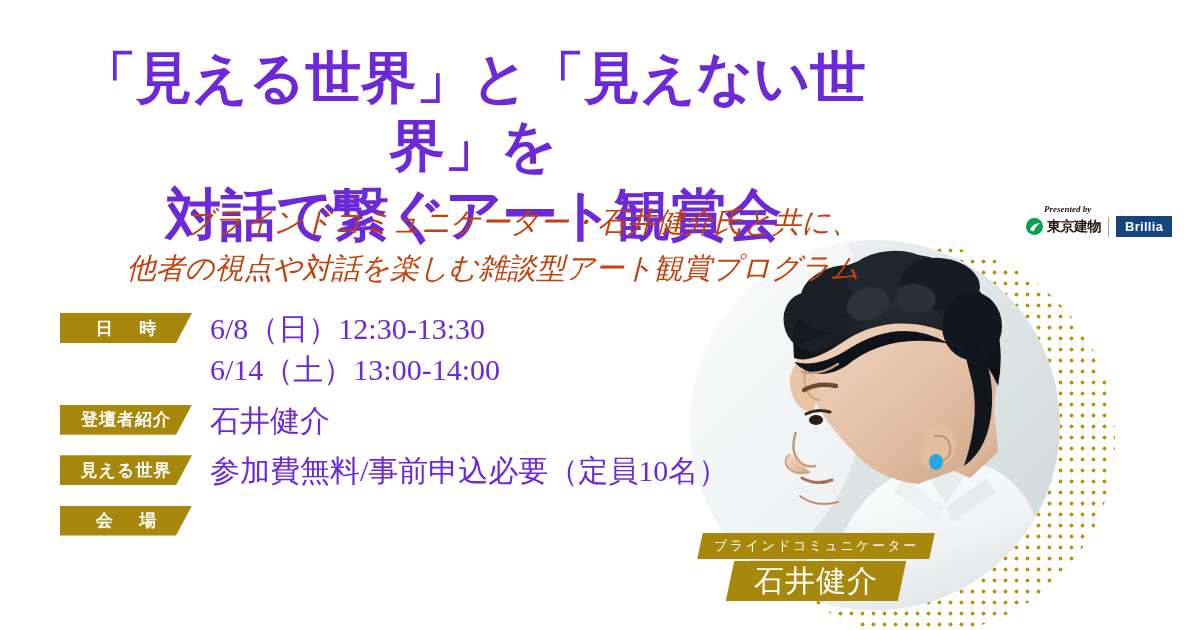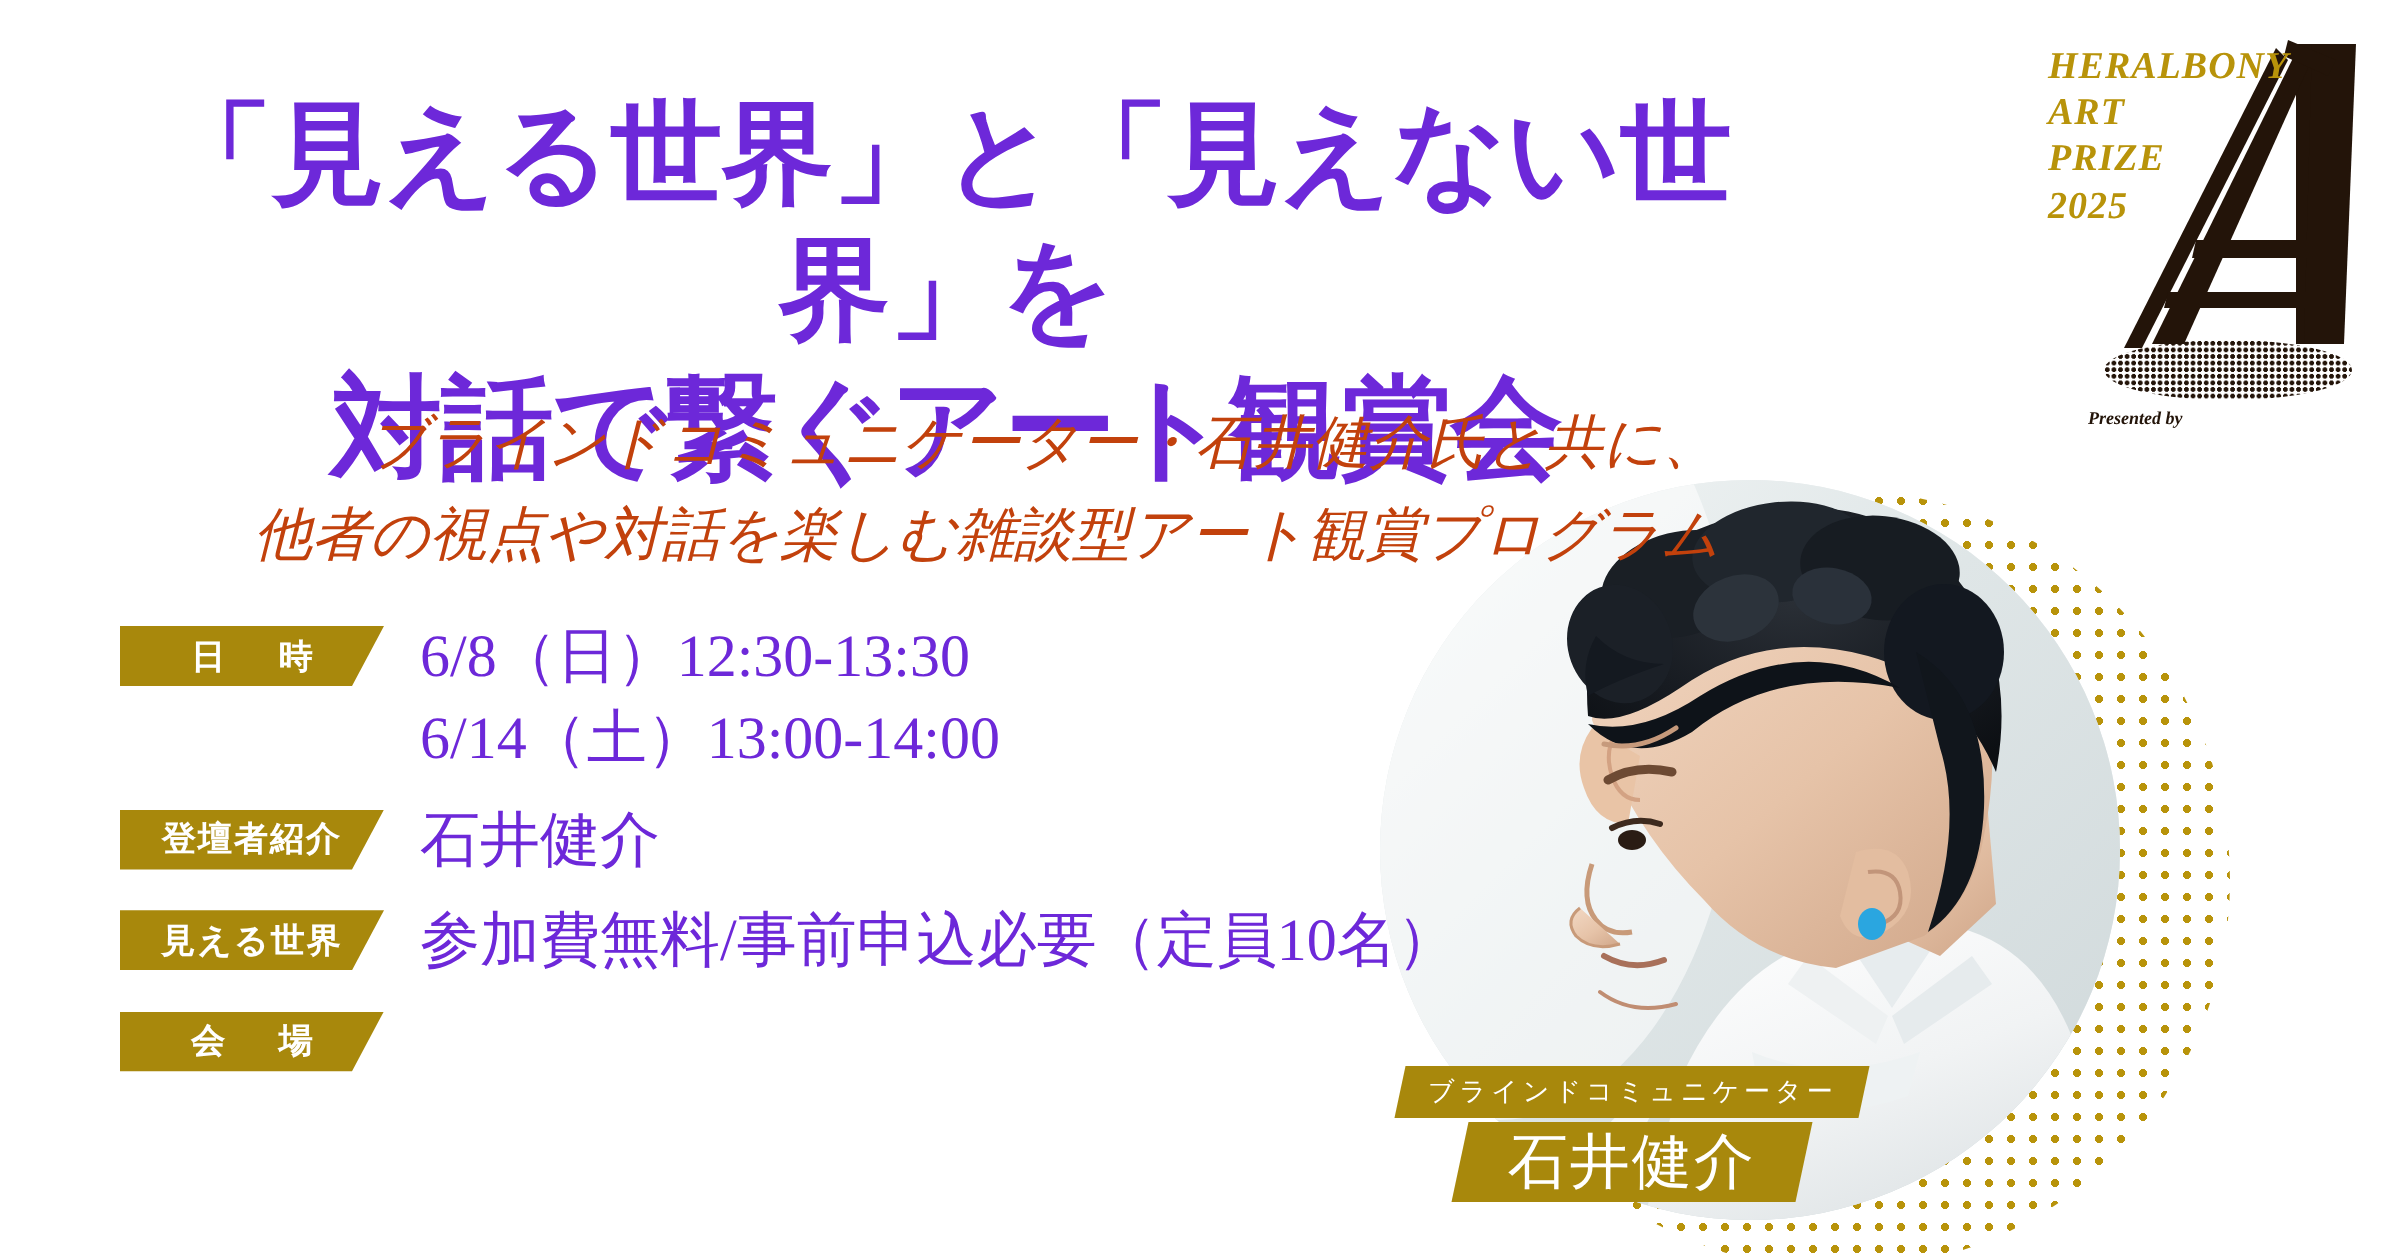--- a/index.html
+++ b/index.html
@@ -281,34 +281,28 @@
   </div>
 
   <div id="badge-role">
     <span>ブラインドコミュニケーター</span>
   </div>
   <div id="badge-name">
     <span>石井健介</span>
   </div>
 
   <div id="logo-block">
-    <div id="logo-mark">
-      <div id="logo-words">HERALBONY
-ART
-PRIZE
-2025</div>
-      <svg id="logo-a" width="128" height="160" viewBox="0 0 128 160" xmlns="http://www.w3.org/2000/svg" aria-hidden="true">
-        <g fill="#231409">
-          <path d="M88 2 l18 0 0 150 -18 0 z"></path>
-          <path d="M96 2 l22 0 -6 150 -20 0 z"></path>
-          <path d="M88 6 l-72 146 16 0 62 -138 z"></path>
-          <path d="M78 4 l-76 150 9 0 73 -144 z"></path>
-          <path d="M38 100 l56 0 0 9 -58 0 z"></path>
-          <path d="M24 126 l70 0 0 8 -72 0 z"></path>
-          <path d="M84 0 l24 10 -4 8 -22 -10 z"></path>
-        </g>
-      </svg>
-      <div id="logo-ellipse"></div>
-    </div>
     <div id="presented-by">Presented by</div>
+    <div id="sponsors">
+      <div id="tatemono">
+        <div id="tatemono-mark">
+          <svg width="12" height="12" viewBox="0 0 12 12" xmlns="http://www.w3.org/2000/svg" aria-hidden="true">
+            <path d="M1 8 q4 -6 10 -6 q-5 4 -6 8 q-3 1 -4 -2 z" fill="#ffffff"></path>
+          </svg>
+        </div>
+        <div id="tatemono-name">東京建物</div>
+      </div>
+      <div id="sponsor-divider"></div>
+      <div id="brillia">Brillia</div>
+    </div>
   </div>
 
 </div>
 
 </body></html>

